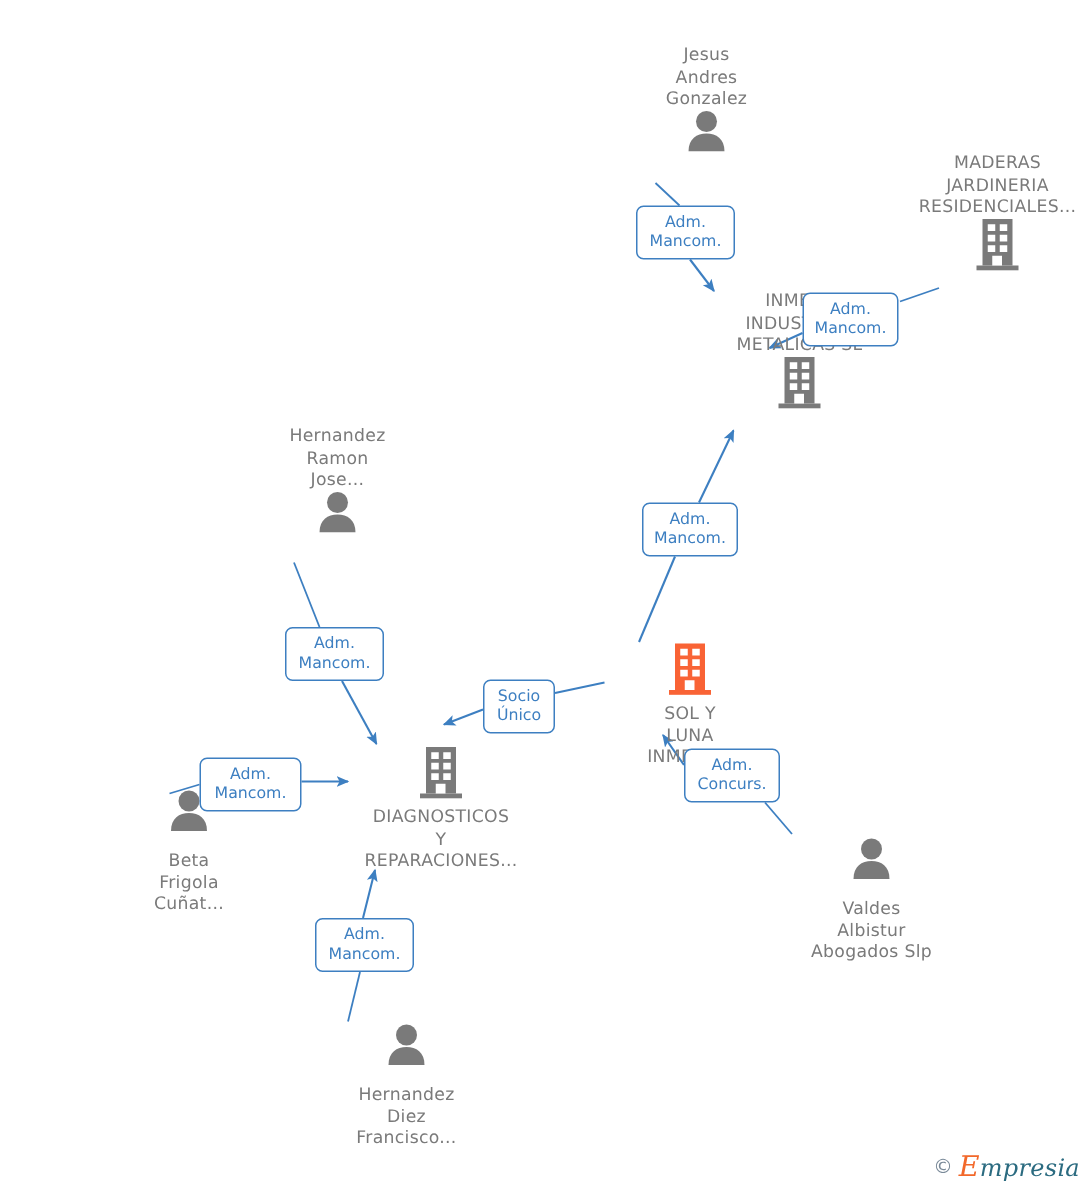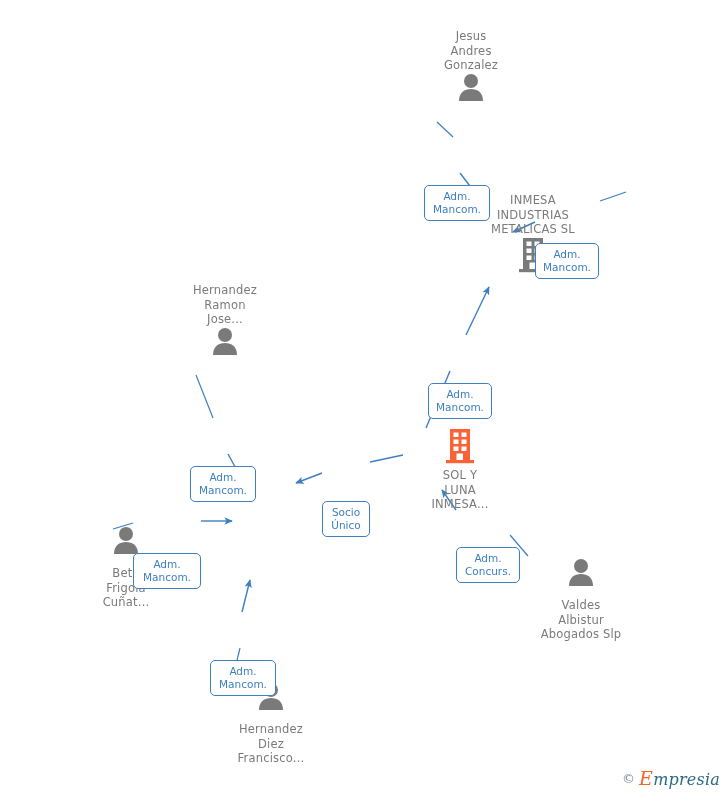--- a/index.html
+++ b/index.html
@@ -60,21 +60,20 @@
     border: 1px solid #3d7fc1;
     border-radius: 5px;
     background: #ffffff;
     color: #3d7fc1;
     font-size: 10.5px;
     line-height: 13px;
     text-align: center;
     padding: 4px 6px 3px 6px;
     white-space: pre-line;
     box-sizing: border-box;
-    margin-top: 48px;
   }
   .watermark {
     position: absolute;
     right: 8px;
     bottom: 6px;
     display: flex;
     align-items: center;
     gap: 4px;
     font-size: 15px;
   }
@@ -156,20 +155,38 @@
         <rect x="16.5" y="4.5" width="5" height="4.5" fill="#ffffff"></rect>
         <rect x="8.5" y="11.5" width="5" height="4.5" fill="#ffffff"></rect>
         <rect x="16.5" y="11.5" width="5" height="4.5" fill="#ffffff"></rect>
         <rect x="8.5" y="18.5" width="5" height="4.5" fill="#ffffff"></rect>
         <rect x="16.5" y="18.5" width="5" height="4.5" fill="#ffffff"></rect>
         <rect x="11.5" y="25.5" width="6.5" height="6.5" fill="#ffffff"></rect>
       </svg>
     </div>
   </div>
 
+  <div class="node" style="left:630px; top:101px;">
+    <div class="node-label">MADERAS
+JARDINERIA
+RESIDENCIALES...</div>
+    <div class="icon-wrap">
+      <svg width="30" height="36" viewBox="0 0 30 36">
+        <rect x="5" y="1" width="20" height="31" fill="#7a7a7a"></rect>
+        <rect x="1" y="32" width="28" height="3.2" fill="#7a7a7a"></rect>
+        <rect x="8.5" y="4.5" width="5" height="4.5" fill="#ffffff"></rect>
+        <rect x="16.5" y="4.5" width="5" height="4.5" fill="#ffffff"></rect>
+        <rect x="8.5" y="11.5" width="5" height="4.5" fill="#ffffff"></rect>
+        <rect x="16.5" y="11.5" width="5" height="4.5" fill="#ffffff"></rect>
+        <rect x="8.5" y="18.5" width="5" height="4.5" fill="#ffffff"></rect>
+        <rect x="16.5" y="18.5" width="5" height="4.5" fill="#ffffff"></rect>
+        <rect x="11.5" y="25.5" width="6.5" height="6.5" fill="#ffffff"></rect>
+      </svg>
+    </div>
+  </div>
 
   <div class="node" style="left:425px; top:428px;">
     <div class="icon-wrap">
       <svg width="30" height="36" viewBox="0 0 30 36">
         <rect x="5" y="1" width="20" height="31" fill="#f96335"></rect>
         <rect x="1" y="32" width="28" height="3.2" fill="#f96335"></rect>
         <rect x="8.5" y="4.5" width="5" height="4.5" fill="#ffffff"></rect>
         <rect x="16.5" y="4.5" width="5" height="4.5" fill="#ffffff"></rect>
         <rect x="8.5" y="11.5" width="5" height="4.5" fill="#ffffff"></rect>
         <rect x="16.5" y="11.5" width="5" height="4.5" fill="#ffffff"></rect>
@@ -188,20 +205,38 @@
 Ramon
 Jose...</div>
     <div class="icon-wrap">
       <svg width="26" height="28" viewBox="0 0 26 28">
         <circle cx="13" cy="8" r="7" fill="#7a7a7a"></circle>
         <path d="M1,28 C1,19.5 6.5,16 13,16 C19.5,16 25,19.5 25,28 Z" fill="#7a7a7a"></path>
       </svg>
     </div>
   </div>
 
+  <div class="node" style="left:259px; top:497px;">
+    <div class="icon-wrap">
+      <svg width="30" height="36" viewBox="0 0 30 36">
+        <rect x="5" y="1" width="20" height="31" fill="#7a7a7a"></rect>
+        <rect x="1" y="32" width="28" height="3.2" fill="#7a7a7a"></rect>
+        <rect x="8.5" y="4.5" width="5" height="4.5" fill="#ffffff"></rect>
+        <rect x="16.5" y="4.5" width="5" height="4.5" fill="#ffffff"></rect>
+        <rect x="8.5" y="11.5" width="5" height="4.5" fill="#ffffff"></rect>
+        <rect x="16.5" y="11.5" width="5" height="4.5" fill="#ffffff"></rect>
+        <rect x="8.5" y="18.5" width="5" height="4.5" fill="#ffffff"></rect>
+        <rect x="16.5" y="18.5" width="5" height="4.5" fill="#ffffff"></rect>
+        <rect x="11.5" y="25.5" width="6.5" height="6.5" fill="#ffffff"></rect>
+      </svg>
+    </div>
+    <div class="node-label">DIAGNOSTICOS
+Y
+REPARACIONES...</div>
+  </div>
 
   <div class="node" style="left:91px; top:526px;">
     <div class="icon-wrap">
       <svg width="26" height="28" viewBox="0 0 26 28">
         <circle cx="13" cy="8" r="7" fill="#7a7a7a"></circle>
         <path d="M1,28 C1,19.5 6.5,16 13,16 C19.5,16 25,19.5 25,28 Z" fill="#7a7a7a"></path>
       </svg>
     </div>
     <div class="node-label">Beta
 Frigola

